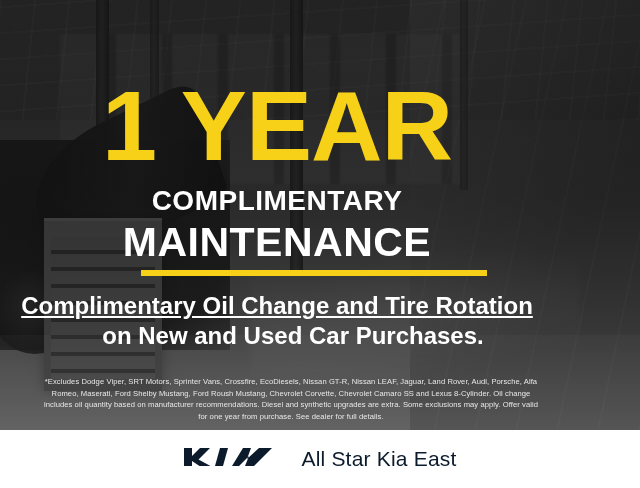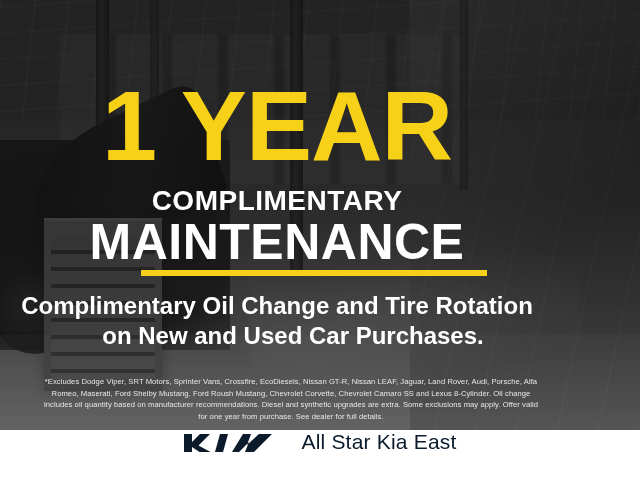--- a/index.html
+++ b/index.html
@@ -205,21 +205,21 @@
     white-space: nowrap;
   }
   .headline-sub1 {
     top: 180px;
     font-size: 28px;
     line-height: 41px;
     letter-spacing: 0.5px;
   }
   .headline-sub2 {
     top: 222px;
-    font-size: 50px;
+    font-size: 41px;
     line-height: 41px;
     letter-spacing: 0.5px;
   }
 
   .rule {
     position: absolute;
     top: 270px;
     left: 141px;
     width: 346px;
     height: 6px;
@@ -228,21 +228,21 @@
 
   .offer-line1,
   .offer-line2 {
     position: absolute;
     left: 0; right: 0;
     color: #ffffff;
     font-size: 24px;
     font-weight: bold;
     white-space: nowrap;
   }
-  .offer-line1 { top: 292px; }
+  .offer-line1 { top: 292px; text-decoration: underline; }
   .offer-line2 { top: 322px; padding-left: 32px; }
 
   .disclaimer {
     position: absolute;
     top: 376px;
     left: 14px;
     right: 14px;
     color: #e8e8e8;
     font-size: 7.6px;
     line-height: 11.5px;
@@ -251,21 +251,21 @@
     margin-left: 28px;
   }
 
   
   .footer {
     position: absolute;
     left: 0; top: 430px;
     width: 640px; height: 58px;
     background: #ffffff;
     display: flex;
-    align-items: flex-start;
+    align-items: center;
     justify-content: center;
     gap: 26px;
   }
   .kia-logo { display: block; }
   .dealer-name {
     color: #0B1B2B;
     font-size: 21px;
     font-weight: normal;
     letter-spacing: .2px;
     white-space: nowrap;

